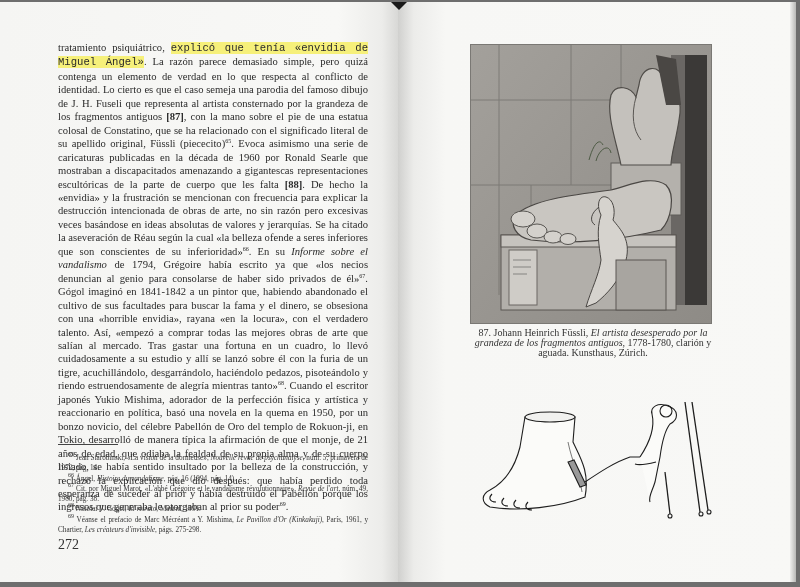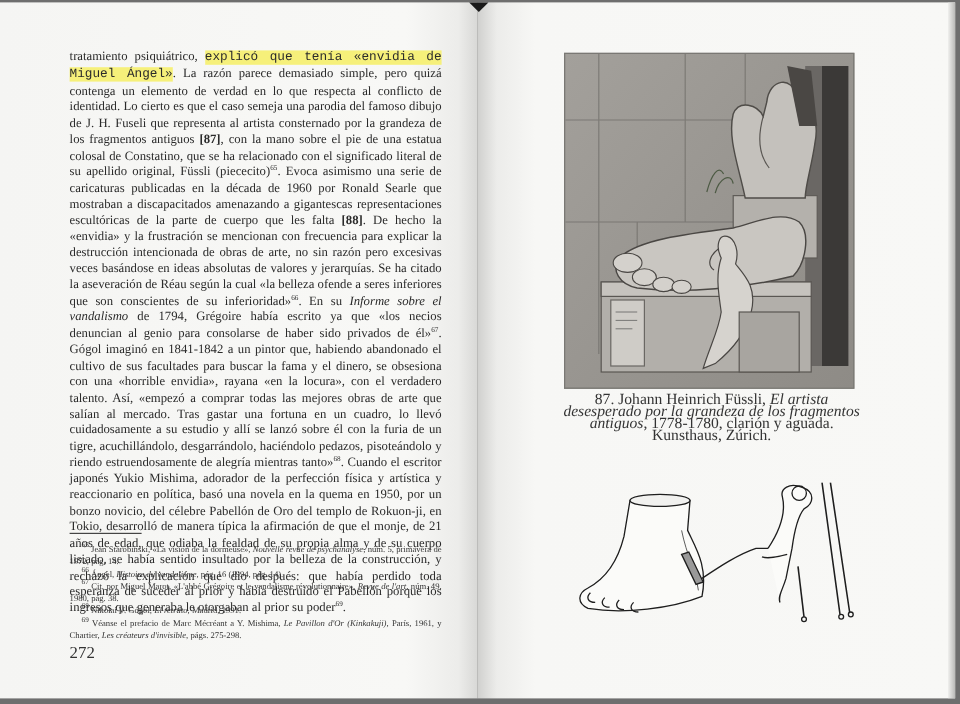--- a/index.html
+++ b/index.html
@@ -16,21 +16,21 @@
   .hl { background:#f6f07a;font-family:Liberation Mono, monospace; }
   .ref { font-weight:bold; }
   sup { font-size:6px; line-height:0; vertical-align:4px; }
   .footrule { position:absolute; left:58px; top:442px; width:60px; border-top:1px solid #444; }
   .footnotes { position:absolute; left:58px; top:451px; width:310px; font-size:7.2px; line-height:10.3px; color:#333; text-align:justify; }
   .footnotes .fn { margin:0; text-indent:10px; }
   .folio { position:absolute; left:58px; top:535px; font-size:14px; color:#333; }
 
   .fig87 { position:absolute; left:470px; top:42px; width:240px; height:278px; background:#8c8a86; border:1px solid #7a7874; overflow:hidden; }
   .fig88 { position:absolute; left:480px; top:400px; width:290px; height:125px; }
-  .cap { position:absolute; font-size:13px; line-height:10px; color:#333; text-align:center; }
+  .cap { position:absolute; font-size:10px; line-height:10px; color:#333; text-align:center; }
   .cap87 { left:468px; top:326px; width:250px; }
   .cap88 { left:468px; top:531px; width:312px; }
   em { font-style:italic; }
 </style>
 </head>
 <body>
 
 <div class="spread">
   <div class="page left">
     <div class="body-text">

